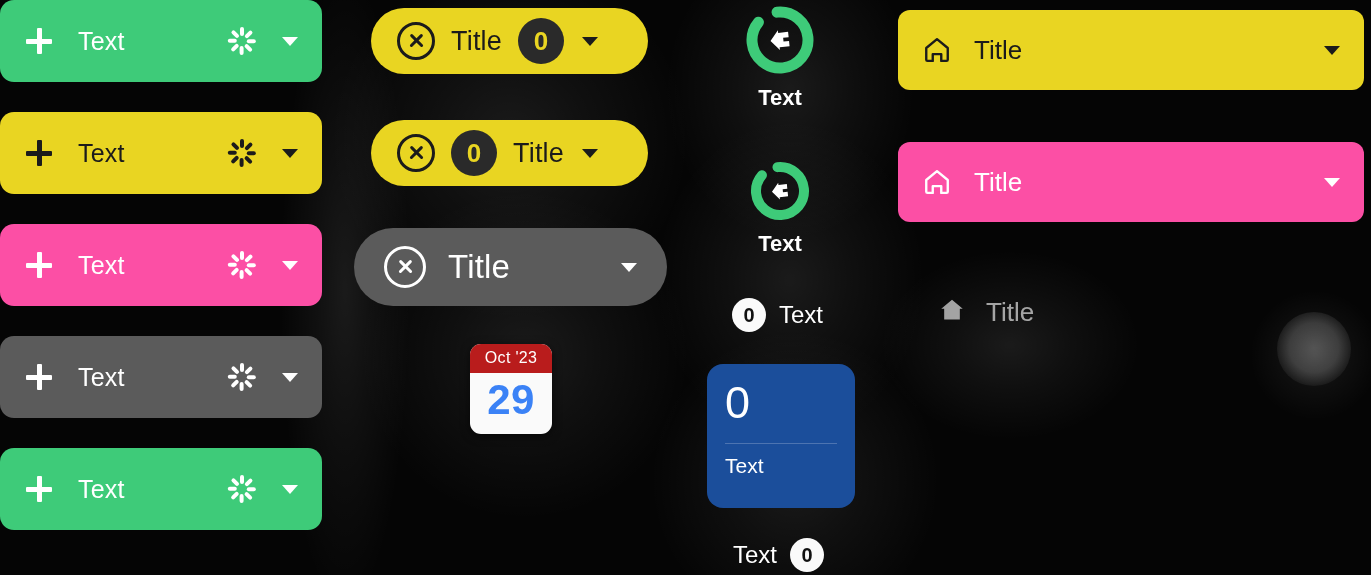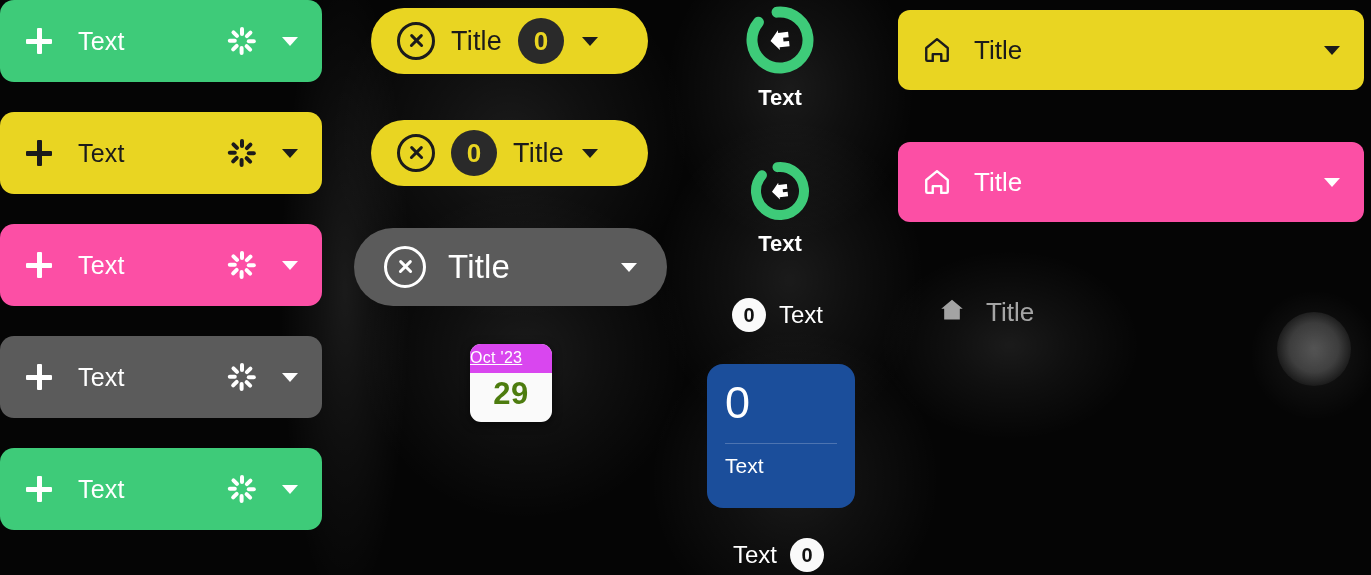--- a/index.html
+++ b/index.html
@@ -130,32 +130,31 @@
   
   .calendar {
     position: absolute;
     width: 82px;
     border-radius: 11px;
     overflow: hidden;
     background: #FAFAFA;
     box-shadow: 0 2px 10px rgba(0,0,0,.6);
   }
   .cal-head {
-    background: #d946ef;
+    background: #b91c1c;
     color: #ffffff;
-    text-align: left;
+    text-align: center;
     font-size: 16px;
     padding: 5px 0 6px;
     letter-spacing: .3px;
-    text-decoration: underline;
   }
   .cal-day {
-    color: #4d7c0f;
+    color: #3b82f6;
     text-align: center;
-    font-size: 31px;
+    font-size: 42px;
     font-weight: 700;
     padding: 3px 8px 10px;
     letter-spacing: .5px;
   }
 
   
   .ring-item {
     position: absolute;
     display: flex;
     flex-direction: column;

